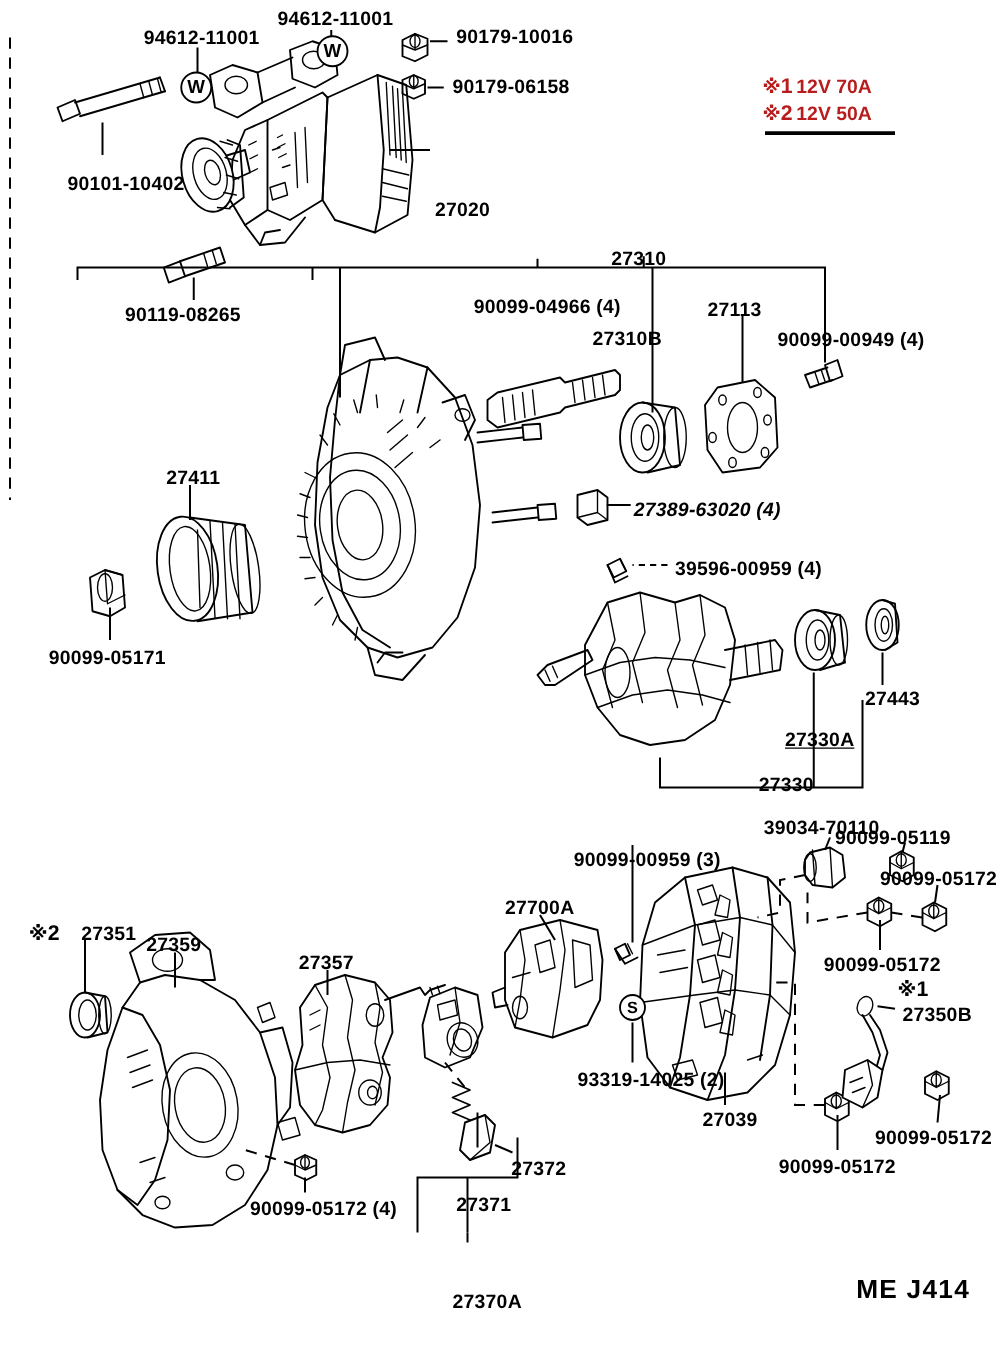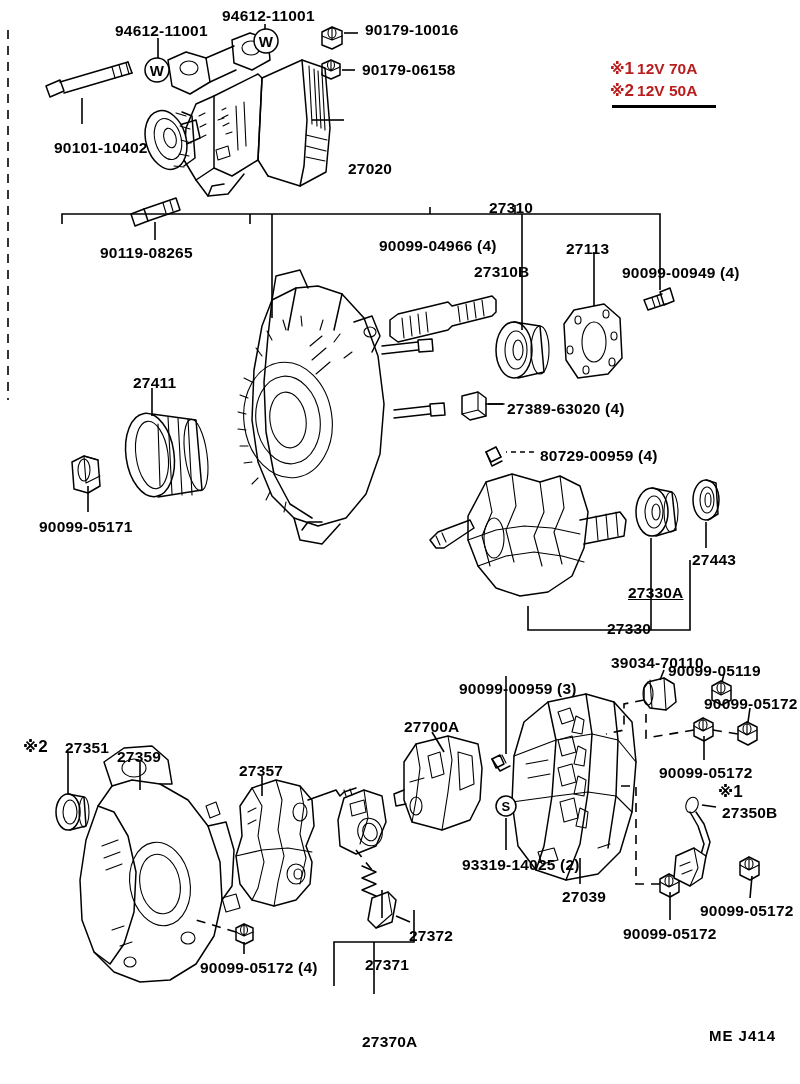--- a/index.html
+++ b/index.html
@@ -45,21 +45,21 @@
     top:105px;
     width:104px;
     height:3px;
     background:#000;
   }
   .footer{
     position:absolute;
     right:24px;
     bottom:40px;
     font-weight:bold;
-    font-size:15px;
+    font-size:21px;
     letter-spacing:1px;
     color:#000;
   }
 </style>
 </head>
 <body>
 
 <div id="page">
 
   <svg id="art" viewBox="0 0 800 1084" xmlns="http://www.w3.org/2000/svg">
@@ -493,22 +493,22 @@
 
   <div class="lbl" style="left:489px;top:200px;">27310</div>
   <div class="lbl" style="left:379px;top:238px;">90099-04966 (4)</div>
   <div class="lbl" style="left:474px;top:264px;">27310B</div>
   <div class="lbl" style="left:566px;top:241px;">27113</div>
   <div class="lbl" style="left:622px;top:265px;">90099-00949 (4)</div>
 
   <div class="lbl" style="left:133px;top:375px;">27411</div>
   <div class="lbl" style="left:39px;top:519px;">90099-05171</div>
 
-  <div class="lbl" style="left:507px;top:401px;">27389-63020 (4)</div>
-  <div class="lbl" style="left:540px;top:448px;">80729-00959 (4)</div>
+  <div class="lbl" style="left:507px;top:401px;font-style:italic;">27389-63020 (4)</div>
+  <div class="lbl" style="left:540px;top:448px;">39596-00959 (4)</div>
   <div class="lbl" style="left:628px;top:585px;text-decoration:underline;">27330A</div>
   <div class="lbl" style="left:692px;top:552px;">27443</div>
   <div class="lbl" style="left:607px;top:621px;">27330</div>
 
   <div class="lbl" style="left:668px;top:663px;">90099-05119</div>
   <div class="lbl" style="left:611px;top:655px;">39034-70110</div>
   <div class="lbl" style="left:704px;top:696px;">90099-05172</div>
   <div class="lbl" style="left:659px;top:765px;">90099-05172</div>
   <div class="lbl" style="left:722px;top:805px;">27350B</div>
   <div class="lbl" style="left:700px;top:903px;">90099-05172</div>

